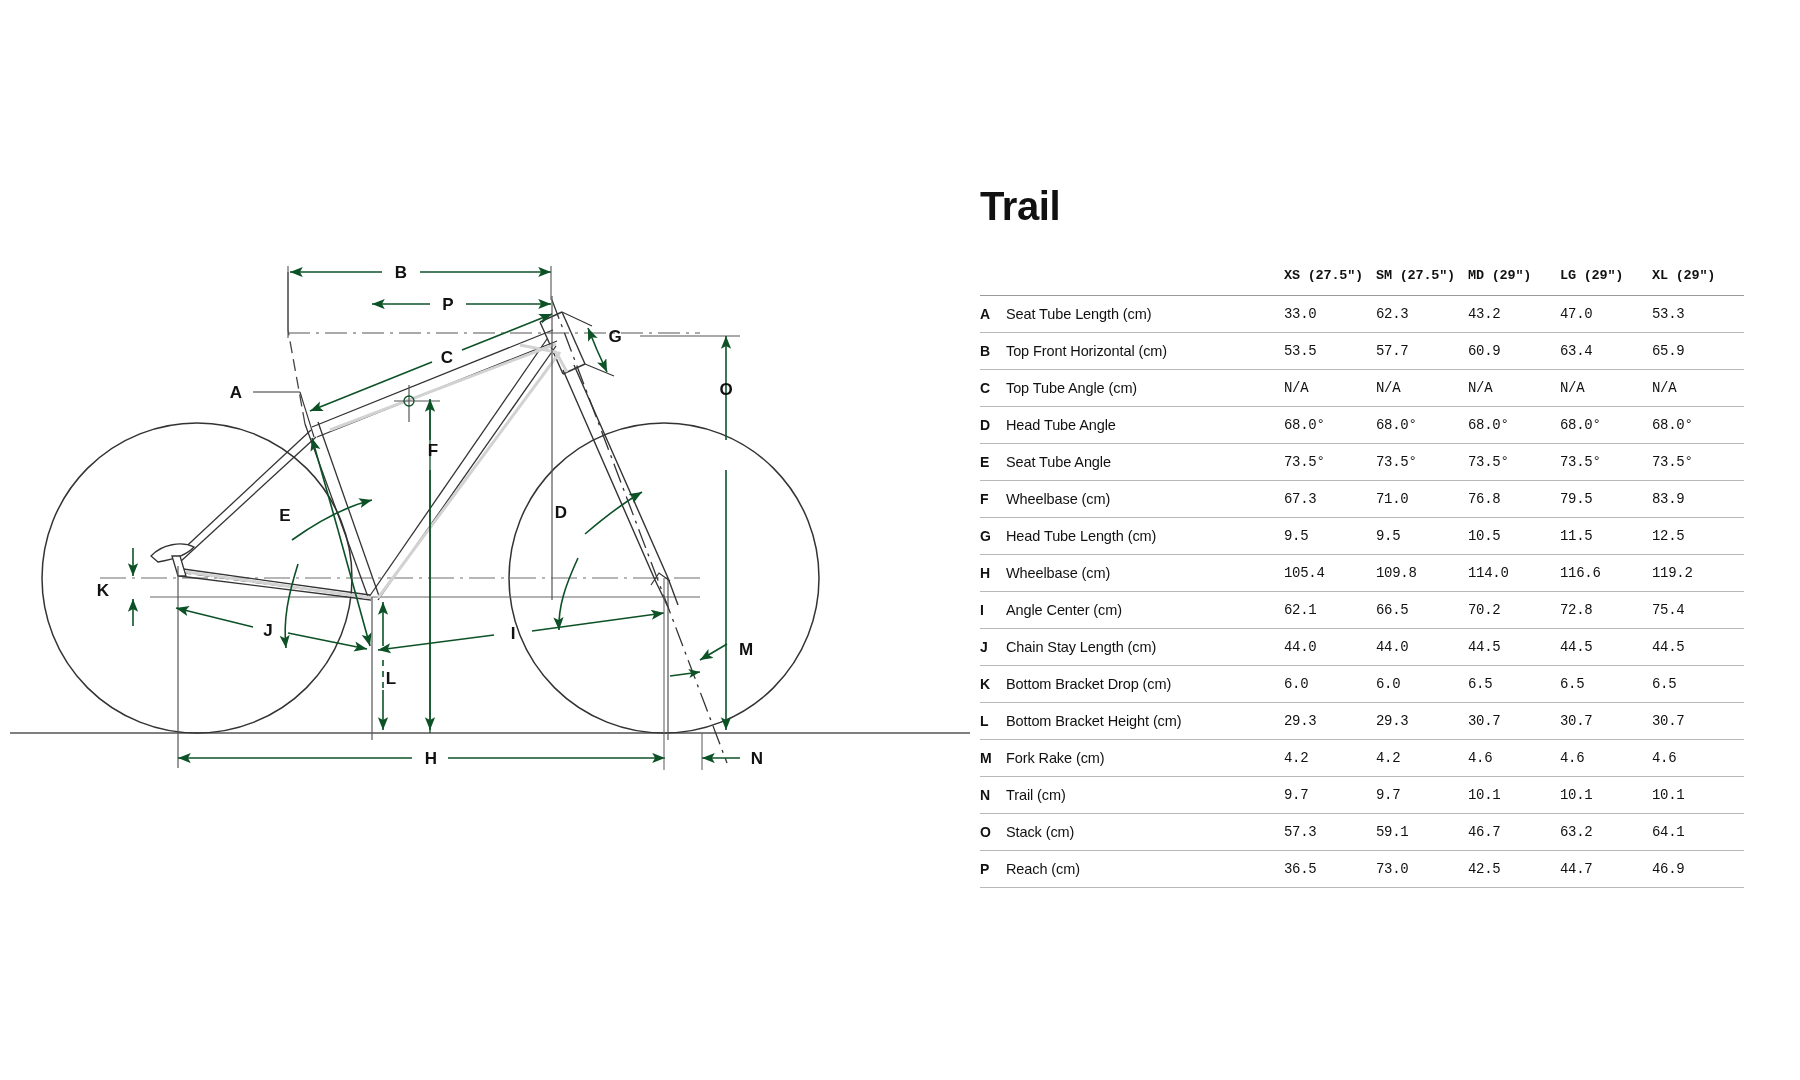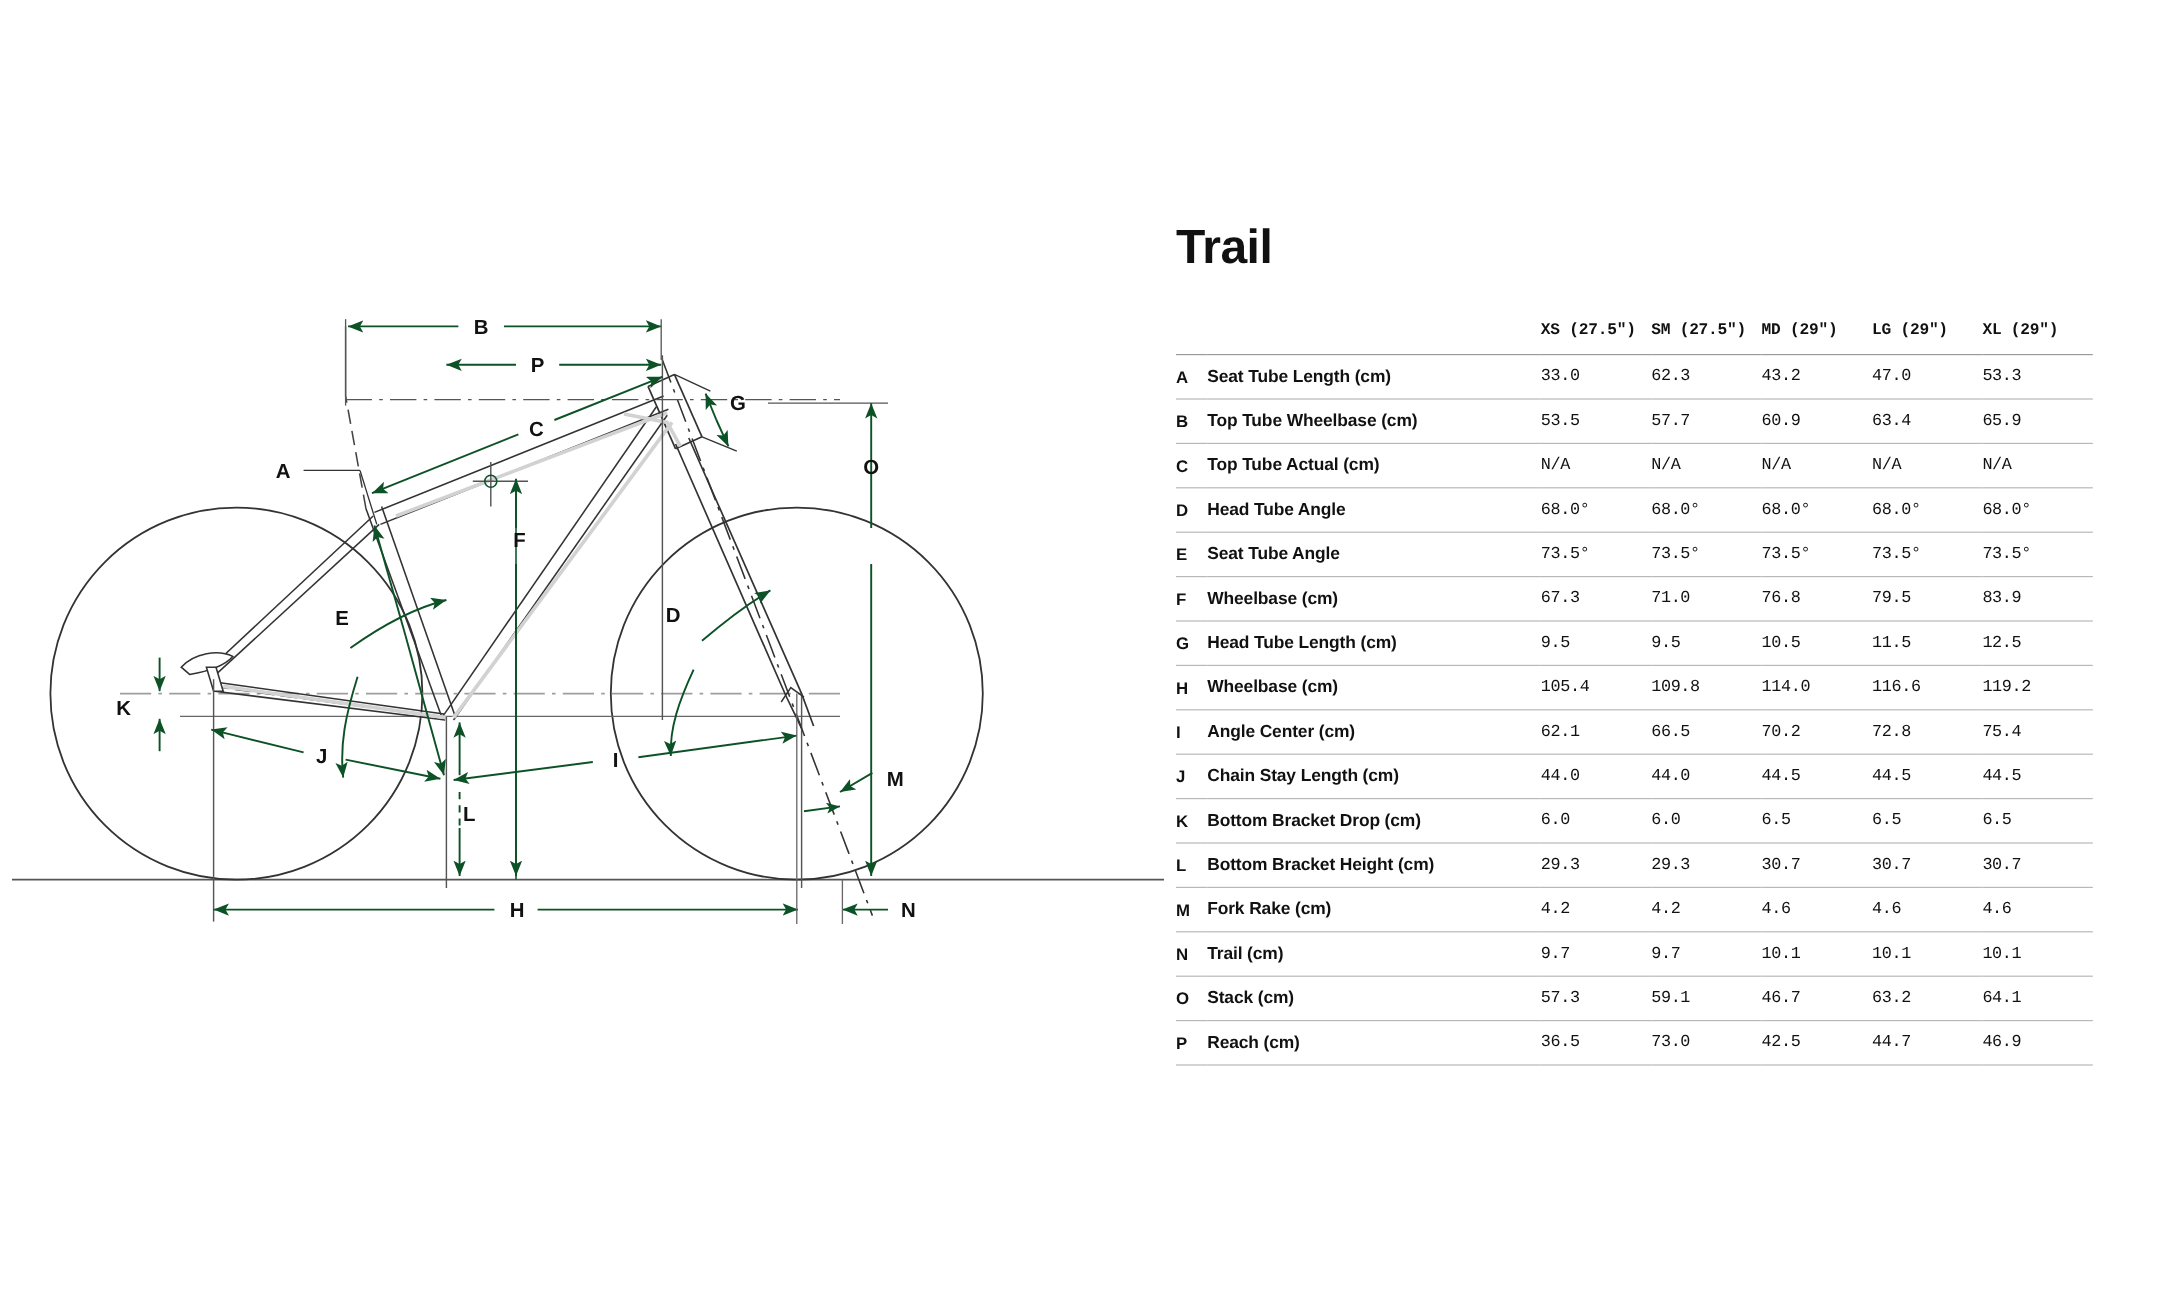--- a/index.html
+++ b/index.html
@@ -82,21 +82,21 @@
   }
   td.key {
     font-family: "Liberation Sans", sans-serif;
     font-size: 14px;
     font-weight: 700;
     color: #111111;
   }
   td.name {
     font-family: "Liberation Sans", sans-serif;
     font-size: 14.5px;
-    font-weight: 700;
+    font-weight: 400;
     color: #111111;
     letter-spacing: -0.1px;
   }
   td.val {
     font-family: "Liberation Mono", "DejaVu Sans Mono", monospace;
     font-size: 14px;
     font-weight: 400;
     color: #111111;
     letter-spacing: -0.3px;
   }
@@ -319,30 +319,30 @@
             <td class="key">A</td>
             <td class="name">Seat Tube Length (cm)</td>
             <td class="val">33.0</td>
             <td class="val">62.3</td>
             <td class="val">43.2</td>
             <td class="val">47.0</td>
             <td class="val">53.3</td>
           </tr>
           <tr>
             <td class="key">B</td>
-            <td class="name">Top Tube Wheelbase (cm)</td>
+            <td class="name">Top Front Horizontal (cm)</td>
             <td class="val">53.5</td>
             <td class="val">57.7</td>
             <td class="val">60.9</td>
             <td class="val">63.4</td>
             <td class="val">65.9</td>
           </tr>
           <tr>
             <td class="key">C</td>
-            <td class="name">Top Tube Actual (cm)</td>
+            <td class="name">Top Tube Angle (cm)</td>
             <td class="val">N/A</td>
             <td class="val">N/A</td>
             <td class="val">N/A</td>
             <td class="val">N/A</td>
             <td class="val">N/A</td>
           </tr>
           <tr>
             <td class="key">D</td>
             <td class="name">Head Tube Angle</td>
             <td class="val">68.0°</td>

